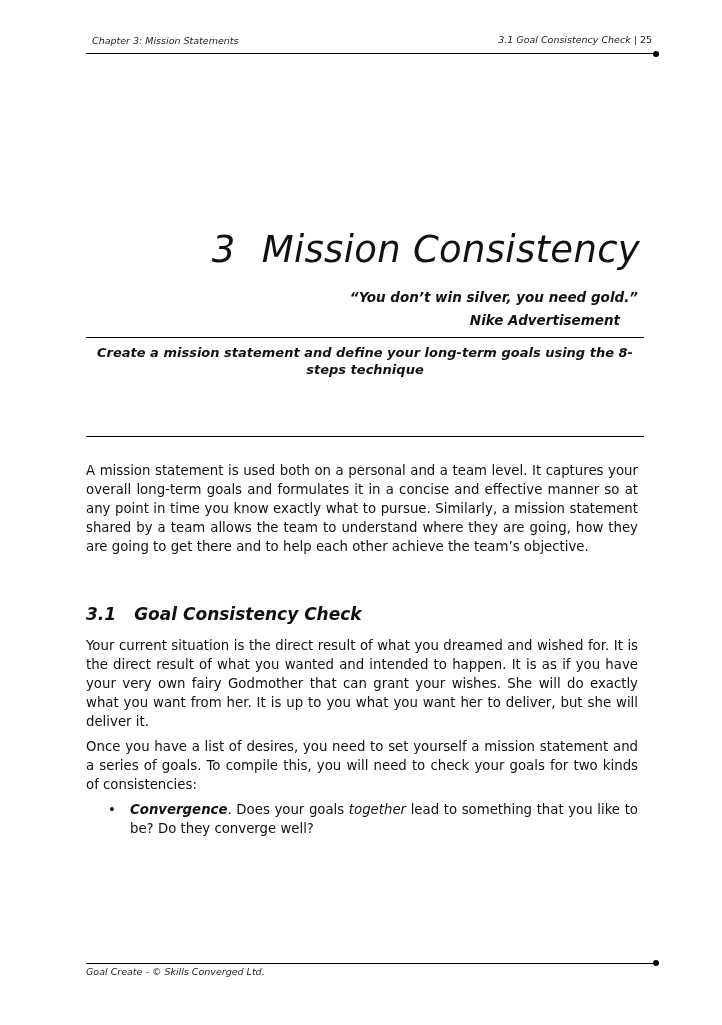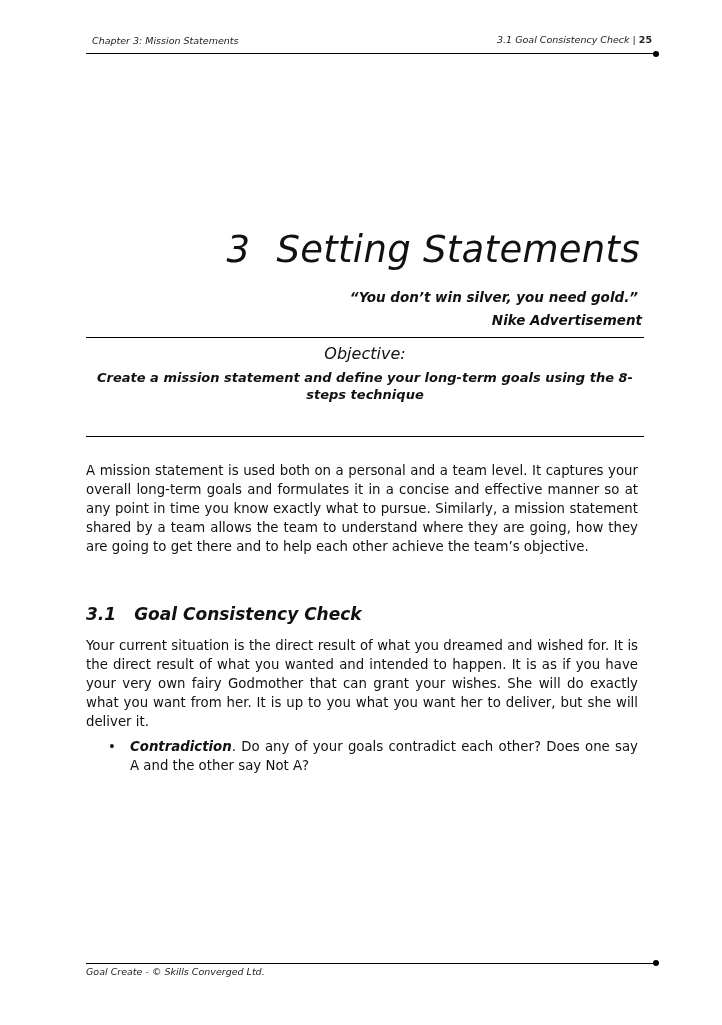--- a/index.html
+++ b/index.html
@@ -1,25 +1,25 @@
 <!DOCTYPE html>
 <html><head>
 <meta charset="utf-8">
 <style>
   html, body { margin: 0; padding: 0; background: #ffffff; }
   body { width: 722px; height: 1025px; position: relative; overflow: hidden; color: #111; font-family: "DejaVu Sans", sans-serif; }
   .hdr-left { position: absolute; left: 92px; top: 35px; font-size: 9.5px; font-style: italic; color: #222; }
   .hdr-right { position: absolute; right: 70px; top: 34px; font-size: 9.5px; font-style: italic; color: #222; }
-  .hdr-right .pg { font-style: normal; font-weight: bold; }
+  .hdr-right .pg { font-style: normal; font-weight: normal; }
   .rule { position: absolute; left: 86px; width: 570px; height: 1px; background: #000; }
   .dot { position: absolute; width: 6px; height: 6px; border-radius: 50%; background: #000; }
   .chap-title { position: absolute; right: 82px; top: 228px; font-size: 37px; font-style: italic; font-family: "DejaVu Sans", sans-serif; letter-spacing: 0.3px; color: #111; }
   .chap-title .num { margin-right: 26px; }
   .quote { position: absolute; right: 84px; top: 289px; font-size: 13.5px; font-weight: bold; font-style: italic; }
-  .quote-src { position: absolute; right: 80px; top: 312px; font-size: 13.5px; font-weight: bold; font-style: italic; text-align: right; }
+  .quote-src { position: absolute; right: 102px; top: 312px; font-size: 13.5px; font-weight: bold; font-style: italic; text-align: right; }
   .obj-box { position: absolute; left: 86px; width: 558px; top: 337px; height: 98px; border-top: 1px solid #000; border-bottom: 1px solid #000; text-align: center; }
   .obj-title { margin-top: 6px; font-size: 16px; font-style: italic; }
   .obj-line1 { margin-top: 6px; font-size: 13px; font-weight: bold; font-style: italic; }
   .obj-line2 { margin-top: 6px; font-size: 13px; font-weight: bold; font-style: italic; line-height: 17px; padding: 0 2px; text-align: center; }
   .body { position: absolute; left: 86px; width: 552px; font-size: 13.3px; line-height: 19px; text-align: justify; color: #111; }
   .body p { margin: 0 0 6px 0; }
   .sec-title { position: absolute; left: 86px; top: 604px; font-size: 17px; font-weight: bold; font-style: italic; }
   .sec-title .num { margin-right: 18px; }
   ul.bul { margin: 0; padding-left: 44px; list-style: none; }
   ul.bul li { position: relative; margin: 0; }
@@ -32,42 +32,42 @@
 <div class="hdr-left">Chapter 3: Mission Statements</div>
 <div class="hdr-right">
   <span>3.1 Goal Consistency Check</span>
   <span>|</span>
   <span class="pg">25</span>
 </div>
 <div class="rule" style="top:53px;"></div>
 <div class="dot" style="left:653px; top:51px;"></div>
 
 <div class="chap-title">
-  <span class="num">3</span><span>Setting Statements</span>
+  <span class="num">3</span><span>Mission Consistency</span>
 </div>
 <div class="quote">“You don’t win silver, you need gold.”</div>
 <div class="quote-src">Nike Advertisement</div>
 
 <div class="obj-box">
-  <div class="obj-title">Objective:</div>
   <div class="obj-line2">Create a mission statement and define your long-term goals using the 8-steps technique</div>
 </div>
 
 <div class="body" style="top:461px;">
   <p>A mission statement is used both on a personal and a team level. It captures your overall long-term goals and formulates it in a concise and effective manner so at any point in time you know exactly what to pursue. Similarly, a mission statement shared by a team allows the team to understand where they are going, how they are going to get there and to help each other achieve the team’s objective.</p>
 </div>
 
 <div class="sec-title">
   <span class="num">3.1</span><span>Goal Consistency Check</span>
 </div>
 
 <div class="body" style="top:636px;">
   <p>Your current situation is the direct result of what you dreamed and wished for. It is the direct result of what you wanted and intended to happen. It is as if you have your very own fairy Godmother that can grant your wishes. She will do exactly what you want from her. It is up to you what you want her to deliver, but she will deliver it.</p>
+  <p>Once you have a list of desires, you need to set yourself a mission statement and a series of goals. To compile this, you will need to check your goals for two kinds of consistencies:</p>
   <ul class="bul">
     <li>
-      <b><i>Contradiction</i></b><span>. Do any of your goals contradict each other? Does one say A and the other say Not A?</span>
+      <b><i>Convergence</i></b><span>. Does your goals </span><i>together</i><span> lead to something that you like to be? Do they converge well?</span>
     </li>
   </ul>
 </div>
 
 <div class="rule" style="top:963px;"></div>
 <div class="dot" style="left:653px; top:960px;"></div>
 <div class="footer">Goal Create - © Skills Converged Ltd.</div>
 
 </body></html>

